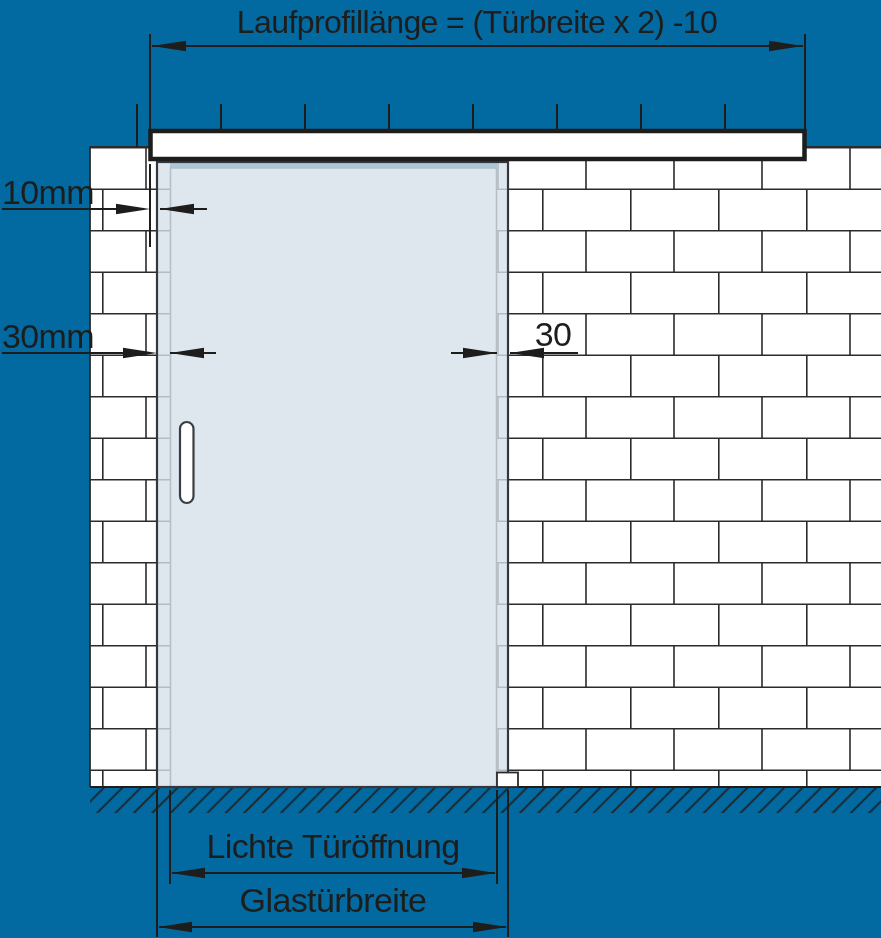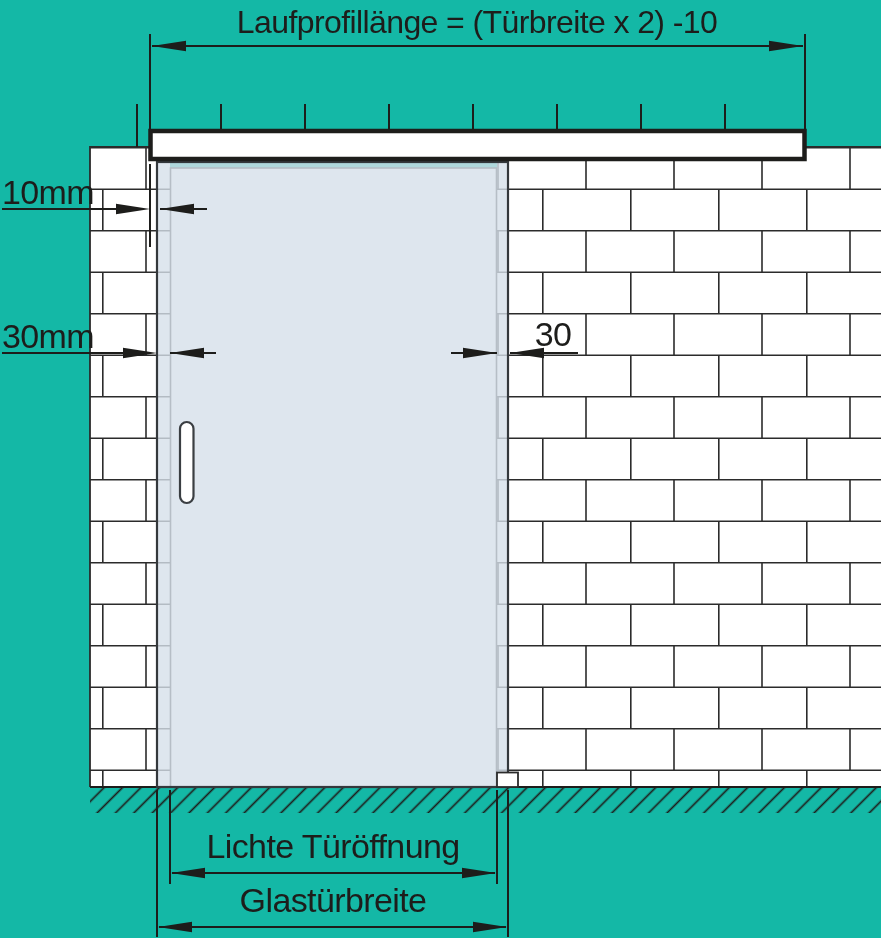--- a/index.html
+++ b/index.html
@@ -1,16 +1,16 @@
 <!DOCTYPE html>
 <html><head>
 <meta charset="utf-8">
 <style>
   html,body{margin:0;padding:0;background:#ffffff;}
-  .stage{width:881px;height:938px;background:#14b8a6;position:relative;overflow:hidden;}
+  .stage{width:881px;height:938px;background:#0369a1;position:relative;overflow:hidden;}
   svg{display:block;}
   .t{font-family:"Liberation Sans",sans-serif;fill:#1d1d1b;letter-spacing:-0.6px;}
   .t-title{font-size:32px;}
   .t-lab{font-size:34px;}
   .thin{stroke:#1d1d1b;stroke-width:2;fill:none;}
   .edge{stroke:#2b2b2b;stroke-width:1.8;fill:none;}
 </style>
 </head>
 <body>
 

